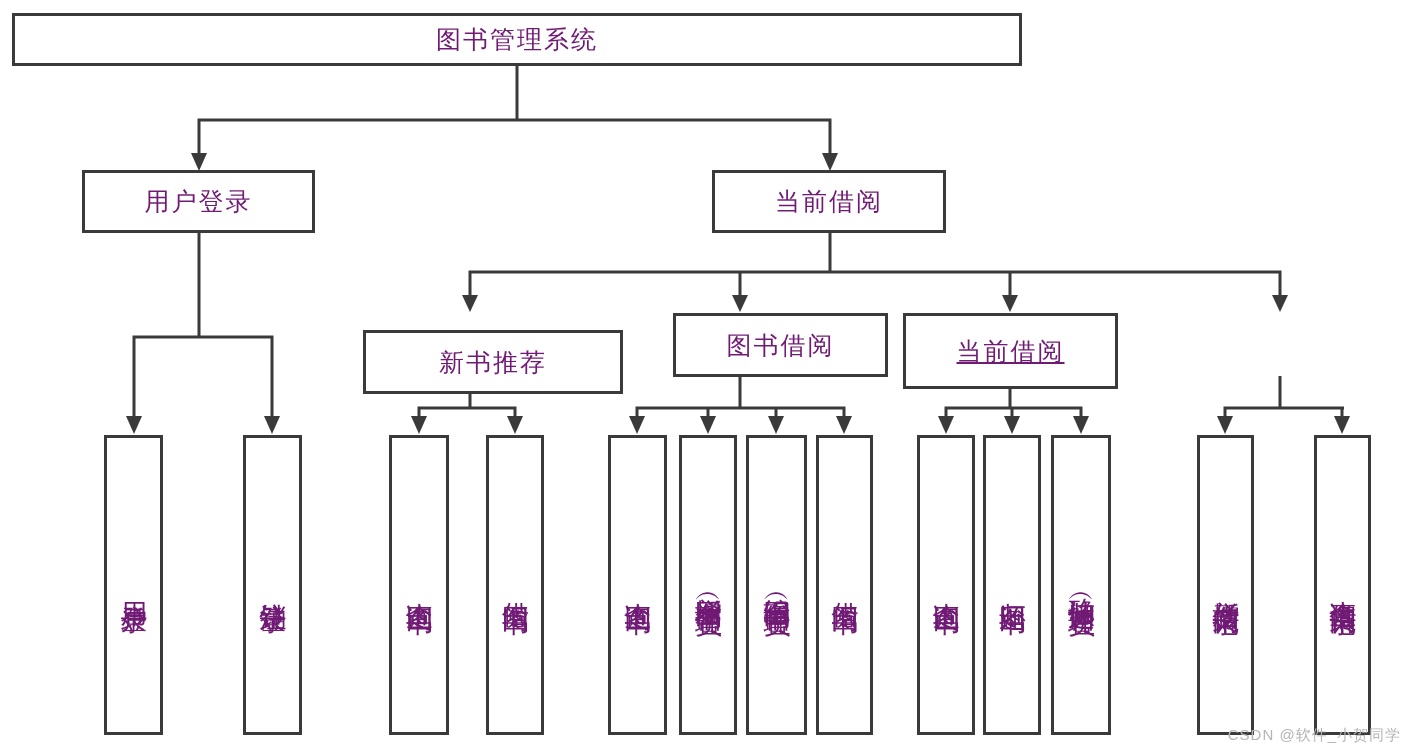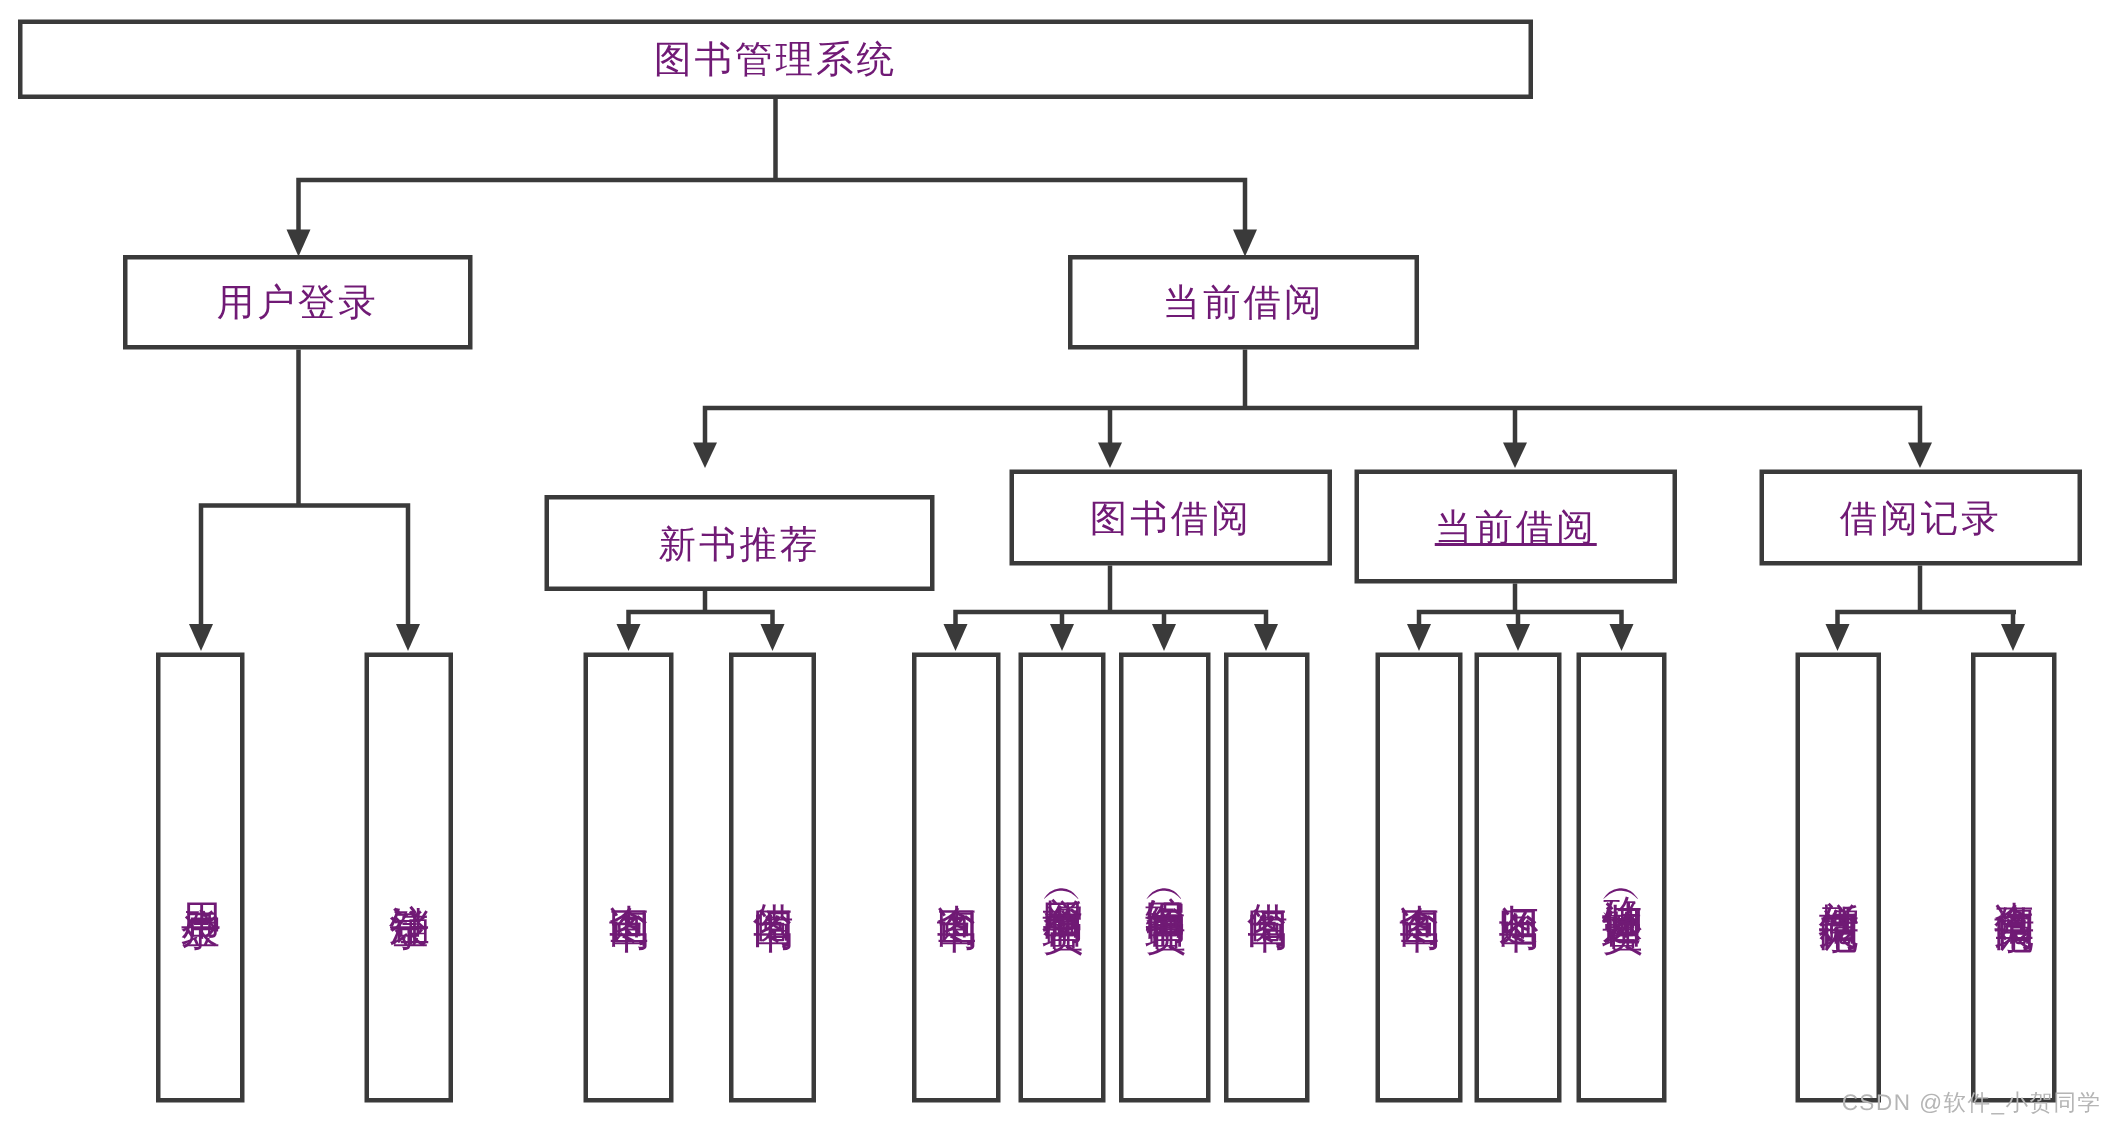--- a/index.html
+++ b/index.html
@@ -122,21 +122,20 @@
   </svg>
 
   <div class="box h-box" style="left:12px; top:13px; width:1010px; height:53px;">图书管理系统</div>
 
   <div class="box h-box" style="left:82px; top:170px; width:233px; height:63px;">用户登录</div>
   <div class="box h-box" style="left:712px; top:170px; width:234px; height:63px;">当前借阅</div>
 
   <div class="box h-box" style="left:363px; top:302px; width:260px; height:64px;margin-top:28px;">新书推荐</div>
   <div class="box h-box" style="left:633px; top:313px; width:215px; height:64px;margin-left:40px;">图书借阅</div>
   <div class="box h-box" style="left:903px; top:313px; width:215px; height:76px;text-decoration:underline;">当前借阅</div>
-  <div class="box h-box" style="left:1173px; top:313px; width:215px; height:64px;">借阅记录</div>
 
   <div class="box v-box" style="left:104px; top:435px; width:59px; height:300px;">
     <span>用户登录</span>
   </div>
   <div class="box v-box" style="left:243px; top:435px; width:59px; height:300px;">
     <span>注销登录</span>
   </div>
 
   <div class="box v-box" style="left:389px; top:435px; width:60px; height:300px;">
     <span>查询图书</span>

